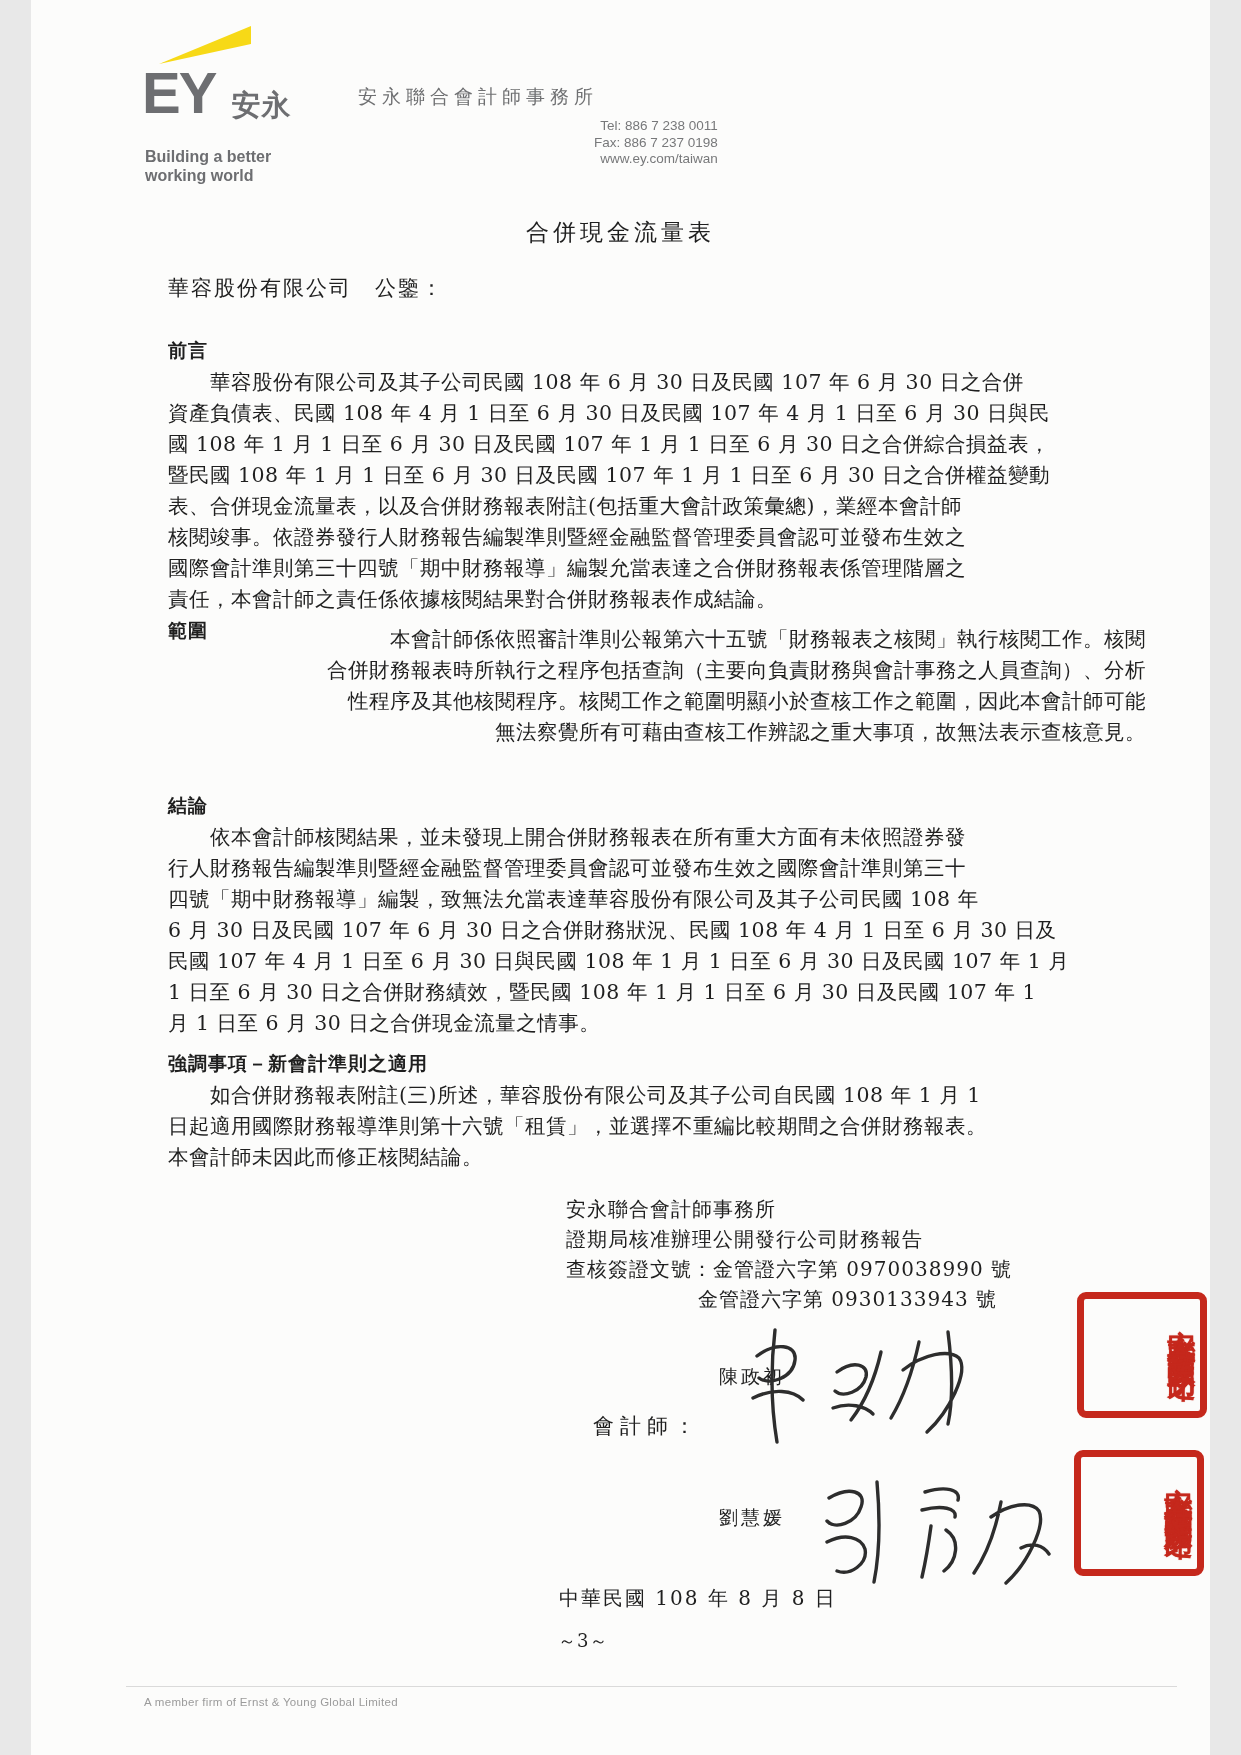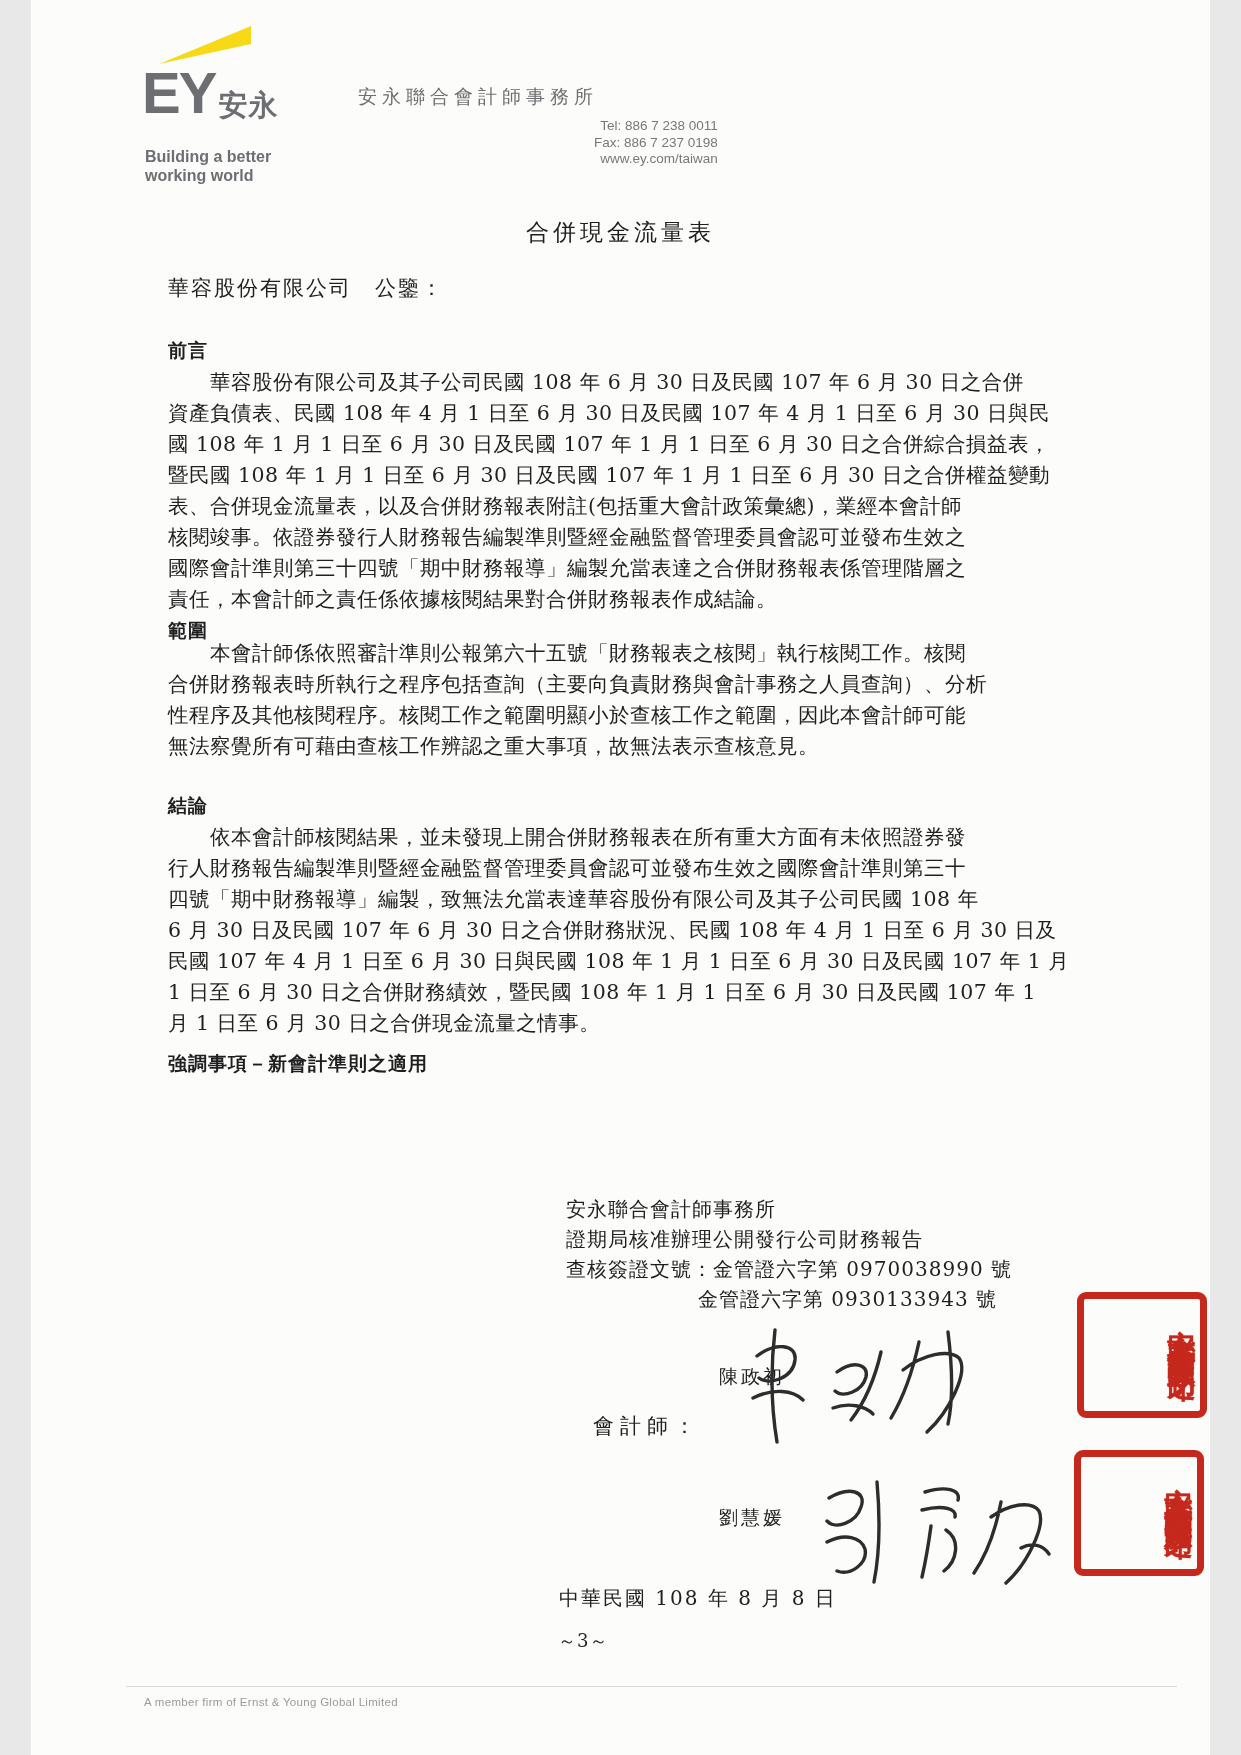--- a/index.html
+++ b/index.html
@@ -17,21 +17,21 @@
 
   
   .beam{position:absolute;left:127px;top:22px;}
   .ey-word{
     position:absolute;left:111px;top:64px;
     display:flex;align-items:flex-end;
     color:#6d6e71;
   }
   .ey-word .ey{font-size:58px;font-weight:800;line-height:58px;letter-spacing:-2px;
     font-family:"Liberation Sans","DejaVu Sans",sans-serif;}
-  .ey-word .cjk{font-size:29px;font-weight:700;line-height:34px;margin-left:3px;letter-spacing:1px;}
+  .ey-word .cjk{font-size:29px;font-weight:700;line-height:34px;margin-left:16px;letter-spacing:1px;}
   .tagline{
     position:absolute;left:114px;top:147px;
     font-size:16px;font-weight:700;line-height:19px;color:#6d6e71;
   }
   .firm-name{
     position:absolute;left:327px;top:84px;
     font-size:19px;color:#6f7072;letter-spacing:5px;
   }
   .addr{
     position:absolute;left:327px;top:118px;
@@ -53,21 +53,21 @@
   }
   .sec-h{
     position:absolute;left:137px;
     font-size:19px;font-weight:700;letter-spacing:1px;
   }
   .sec-p{
     position:absolute;left:137px;width:978px;
     font-size:20.5px;line-height:31px;letter-spacing:0.5px;
   }
   .h1{top:338px;} .p1{top:367px;}
-  .h2{top:618px;} .p2{top:638px;}
+  .h2{top:618px;} .p2{top:624px;text-align:right;}
   .h3{top:793px;} .p3{top:822px;}
   .h4{top:1051px;} .p4{top:1080px;}
 
   
   .signoff{
     position:absolute;left:535px;top:1194px;
     font-size:20px;line-height:30px;letter-spacing:1px;
   }
   .signoff .indent{padding-left:132px;}
   .acct-label{
@@ -164,20 +164,23 @@
   <div class="sec-h h3">結論</div>
   <div class="sec-p p3 pre">　　依本會計師核閱結果，並未發現上開合併財務報表在所有重大方面有未依照證券發
 行人財務報告編製準則暨經金融監督管理委員會認可並發布生效之國際會計準則第三十
 四號「期中財務報導」編製，致無法允當表達華容股份有限公司及其子公司民國 108 年
 6 月 30 日及民國 107 年 6 月 30 日之合併財務狀況、民國 108 年 4 月 1 日至 6 月 30 日及
 民國 107 年 4 月 1 日至 6 月 30 日與民國 108 年 1 月 1 日至 6 月 30 日及民國 107 年 1 月
 1 日至 6 月 30 日之合併財務績效，暨民國 108 年 1 月 1 日至 6 月 30 日及民國 107 年 1
 月 1 日至 6 月 30 日之合併現金流量之情事。</div>
 
   <div class="sec-h h4">強調事項－新會計準則之適用</div>
+  <div class="sec-p p4 pre">　　如合併財務報表附註(三)所述，華容股份有限公司及其子公司自民國 108 年 1 月 1
+日起適用國際財務報導準則第十六號「租賃」，並選擇不重編比較期間之合併財務報表。
+本會計師未因此而修正核閱結論。</div>
 
   <div class="signoff">
     <div>安永聯合會計師事務所</div>
     <div>證期局核准辦理公開發行公司財務報告</div>
     <div>查核簽證文號：金管證六字第 0970038990 號</div>
     <div class="indent">金管證六字第 0930133943 號</div>
   </div>
 
   <div class="acct-label">會計師：</div>
 

